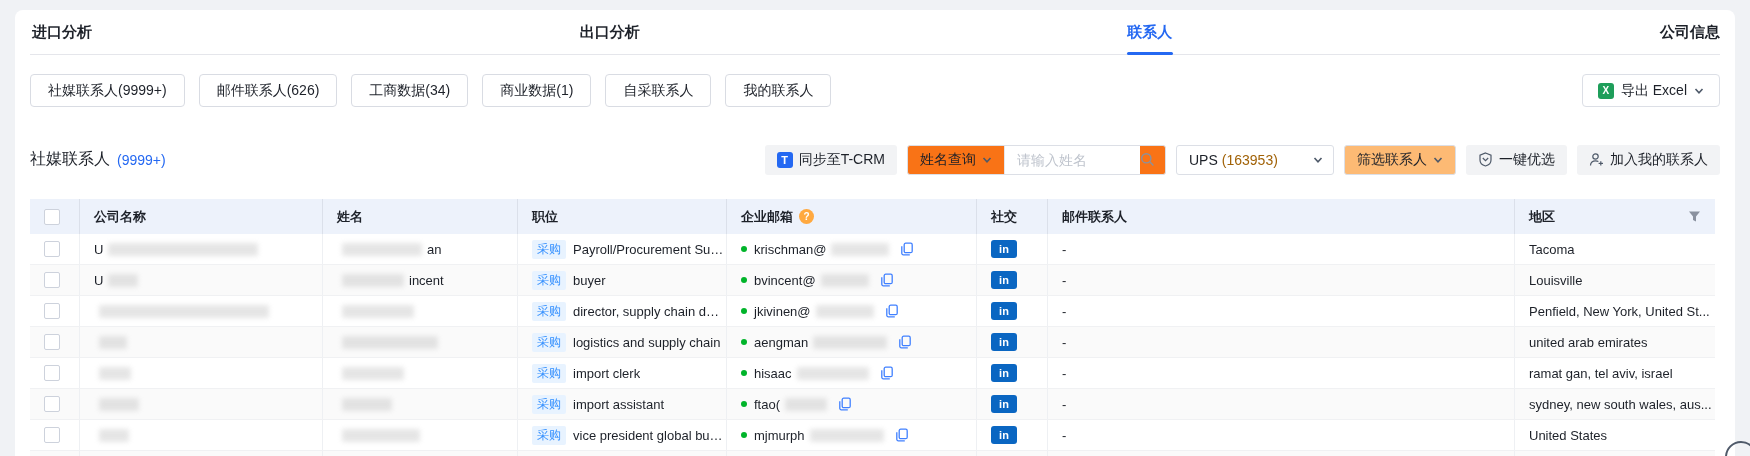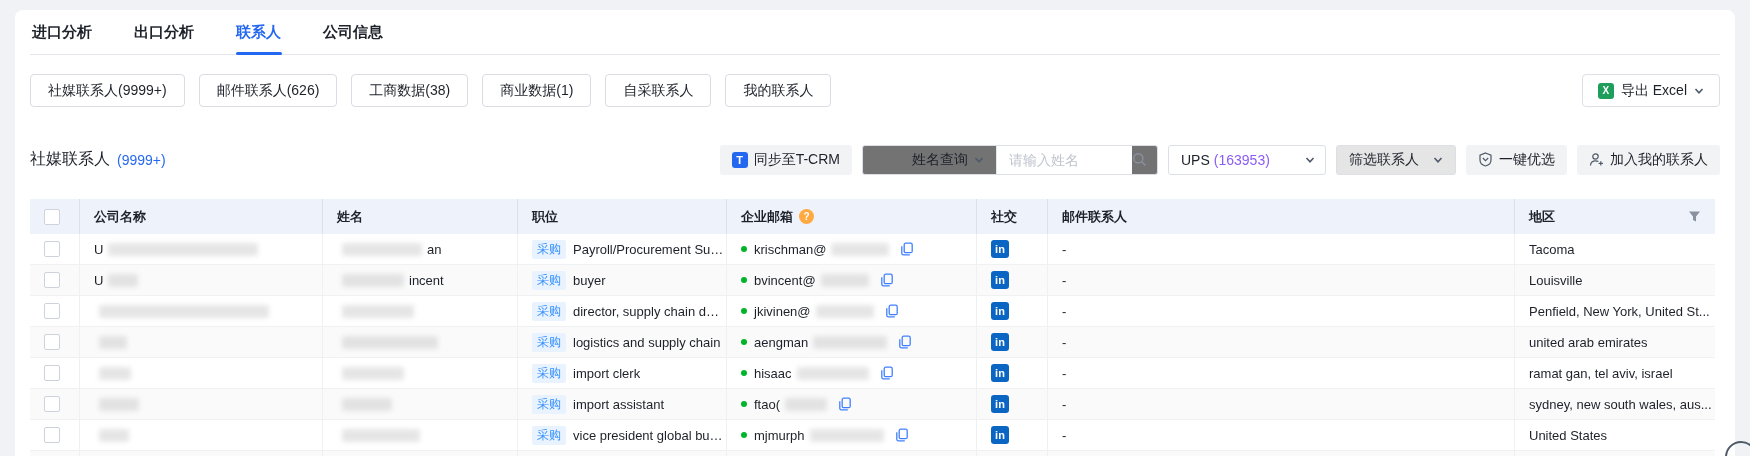--- a/index.html
+++ b/index.html
@@ -2,48 +2,48 @@
 <html><head>
 <meta charset="utf-8">
 <style>
   * { margin:0; padding:0; box-sizing:border-box; }
   html,body { width:1750px; height:456px; overflow:hidden; }
   body { background:#f0f2f5; font-family:"Liberation Sans","DejaVu Sans",sans-serif; color:#1d2129; position:relative; }
 
   .card { position:absolute; left:15px; top:10px; width:1720px; height:460px; background:#fff; border-radius:8px 8px 0 0; padding:0 15px; }
 
   
-  .tabbar { display:flex; align-items:center; gap:42px; height:45px; border-bottom:1px solid #e5e6eb; padding-left:2px; }
+  .tabbar { display:flex; align-items:center; gap:42px; height:45px; border-bottom:1px solid #e5e6eb; padding-left:2px;justify-content:space-between; }
   .tab { font-size:15px; font-weight:700; color:#1d2129; cursor:pointer; position:relative; height:45px; display:flex; align-items:center; }
   .tab.active { color:#2468f2; }
   .tab.active::after { content:""; position:absolute; left:50%; transform:translateX(-50%); bottom:0; width:46px; height:3px; border-radius:2px; background:#2468f2; }
 
   
   .pills-row { margin-top:19px; display:flex; align-items:center; gap:14px; height:33px; }
   .pill { height:33px; display:flex; align-items:center; padding:0 17px; border:1px solid #d9dce3; border-radius:4px; background:#fff; font-size:14px; color:#1d2129; cursor:pointer; white-space:nowrap; }
   .export-btn { margin-left:auto; height:33px; display:flex; align-items:center; gap:7px; padding:0 15px; border:1px solid #dcdfe6; border-radius:4px; background:#fff; font-size:14px; color:#1d2129; cursor:pointer; }
   .excel-ic { width:16px; height:16px; border-radius:3px; background:#1e9e5a; color:#fff; font-size:10px; font-weight:700; display:flex; align-items:center; justify-content:center; }
   .chev { width:10px; height:10px; }
   .chev path { stroke:#4e5969; stroke-width:1.6; fill:none; }
 
   
   .toolbar { margin-top:37px; display:flex; align-items:center; height:31px; }
   .section-title { font-size:16px; font-weight:400; color:#1d2129; }
   .section-count { font-size:14px; color:#2468f2; margin-left:7px; font-weight:400; }
   .tb-right { margin-left:auto; display:flex; align-items:center; gap:10px; }
   .btn-gray { height:30px; display:flex; align-items:center; gap:6px; padding:0 12px; background:#f2f3f5; border:none; border-radius:3px; font-size:14px; color:#1d2129; cursor:pointer; white-space:nowrap; }
-  .btn-line { height:30px; display:flex; align-items:center; gap:14px; padding:0 12px; background:#e5e5e5; border:1px solid #dcdfe6; border-radius:3px; font-size:14px; color:#1d2129; cursor:pointer; white-space:nowrap; }
+  .btn-line { height:30px; display:flex; align-items:center; gap:6px; padding:0 12px; background:#fdba74; border:1px solid #dcdfe6; border-radius:3px; font-size:14px; color:#1d2129; cursor:pointer; white-space:nowrap; }
   .tcrm-ic { width:16px; height:16px; border-radius:3px; background:#2468f2; color:#fff; font-size:11px; font-weight:700; display:flex; align-items:center; justify-content:center; }
-  .search-group { height:30px; display:flex; align-items:center; border:1px solid #dcdfe6; border-radius:3px; background:#737373; overflow:hidden;padding-left:37px; }
+  .search-group { height:30px; display:flex; align-items:center; border:1px solid #dcdfe6; border-radius:3px; background:#f97316; overflow:hidden; }
   .search-type { display:flex; align-items:center; gap:6px; padding:0 12px; font-size:14px; color:#1d2129; height:100%; cursor:pointer; border-right:1px solid #e5e6eb; }
   .search-input { border:none; outline:none; height:28px; width:135px; padding:0 8px 0 12px; font-size:14px; font-family:inherit; color:#1d2129; }
   .search-input::placeholder { color:#bfc4cd; }
   .search-ic { margin-right:10px; }
   .select-box { height:30px; width:158px; display:flex; align-items:center; border:1px solid #dcdfe6; border-radius:3px; background:#fff; padding:0 10px 0 12px; font-size:14px; cursor:pointer; }
-  .select-count { color:#8b5cf6; margin-left:4px;text-align:right; }
+  .select-count { color:#a16207; margin-left:4px;text-align:right; }
   .select-box .chev { margin-left:auto; }
   svg.ic { display:block; }
 
   
   .table { margin-top:24px; width:1685px; }
   .tr, .thead { display:grid; grid-template-columns:50px 243px 195px 209px 250px 71px 467px 200px; }
   .thead { background:#edf2fb; height:35px; }
   .th { display:flex; align-items:center; padding-left:14px; font-size:13px; font-weight:700; color:#1d2129; border-right:1px solid #dbe0ea; }
   .th:last-child { border-right:none; }
   .tr { height:31px; border-bottom:1px solid #f0f1f3; background:#fff; }
@@ -51,21 +51,21 @@
   .td { display:flex; align-items:center; padding-left:14px; font-size:13px; color:#1d2129; border-right:1px solid #eef0f3; overflow:hidden; white-space:nowrap; }
   .td:last-child { border-right:none; }
   .td-check, .th-check { justify-content:flex-start; padding-left:14px; }
   .checkbox { width:16px; height:16px; border:1px solid #cdd2dc; border-radius:2px; background:#fff; display:inline-block; cursor:pointer; }
   .q-ic { width:15px; height:15px; margin-left:6px; border-radius:50%; background:#ffa940; color:#fff; font-size:10px; font-weight:700; display:flex; align-items:center; justify-content:center; }
   .funnel { margin-left:auto; margin-right:14px; }
   .tag { background:#e8f3ff; color:#338fff; font-size:12px; padding:1px 5px; border-radius:2px; margin-right:7px; flex:none; }
   .dot { width:6px; height:6px; border-radius:50%; background:#00b42a; margin-right:7px; flex:none; }
   .blur { display:inline-block; height:13px; background:#bdbdbd; opacity:.38; filter:blur(2.5px); border-radius:2px; margin:0 5px; flex:none; }
   .copy-ic { margin-left:6px; flex:none; }
-  .linkedin { width:18px; height:18px; border-radius:3px; background:#0a66c2; color:#fff; font-size:11px; font-weight:700; display:flex; align-items:center; justify-content:center; cursor:pointer; }
+  .linkedin { width:26px; height:18px; border-radius:3px; background:#0a66c2; color:#fff; font-size:11px; font-weight:700; display:flex; align-items:center; justify-content:center; cursor:pointer; }
   .pos-text, .region-text { overflow:hidden; text-overflow:ellipsis; }
 
   
   .service-float { position:absolute; left:1718px; top:437px; width:46px; height:46px; }
 </style>
 </head>
 <body>
 
 <div class="card">
 
@@ -93,21 +93,21 @@
 
         <div class="pill">
           <span>社媒联系人(9999+)</span>
         </div>
 
         <div class="pill">
           <span>邮件联系人(626)</span>
         </div>
 
         <div class="pill">
-          <span>工商数据(38)</span>
+          <span>工商数据(34)</span>
         </div>
 
         <div class="pill">
           <span>商业数据(1)</span>
         </div>
 
         <div class="pill">
           <span>自采联系人</span>
         </div>
 

